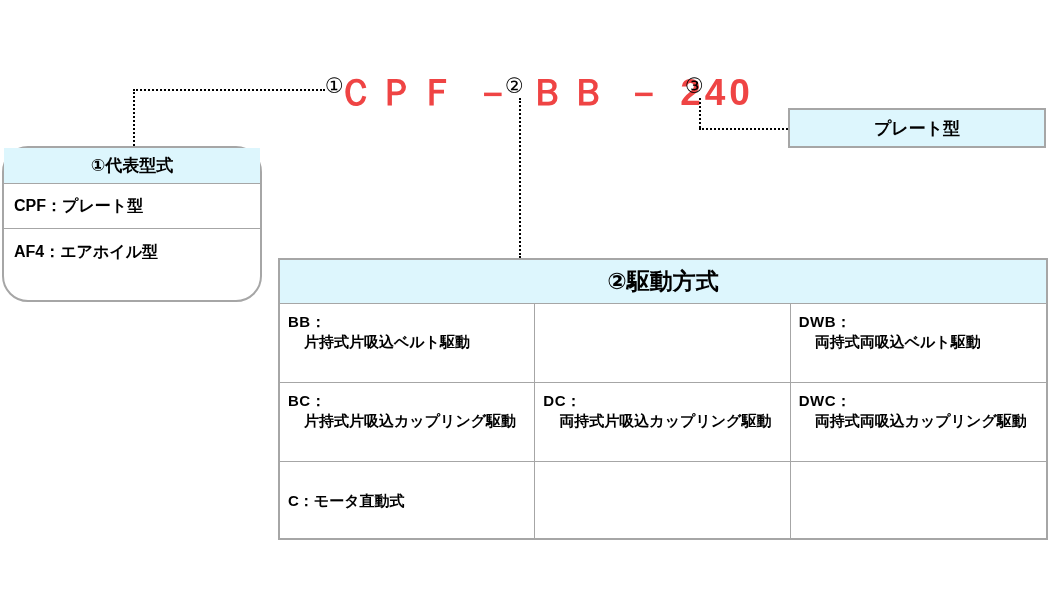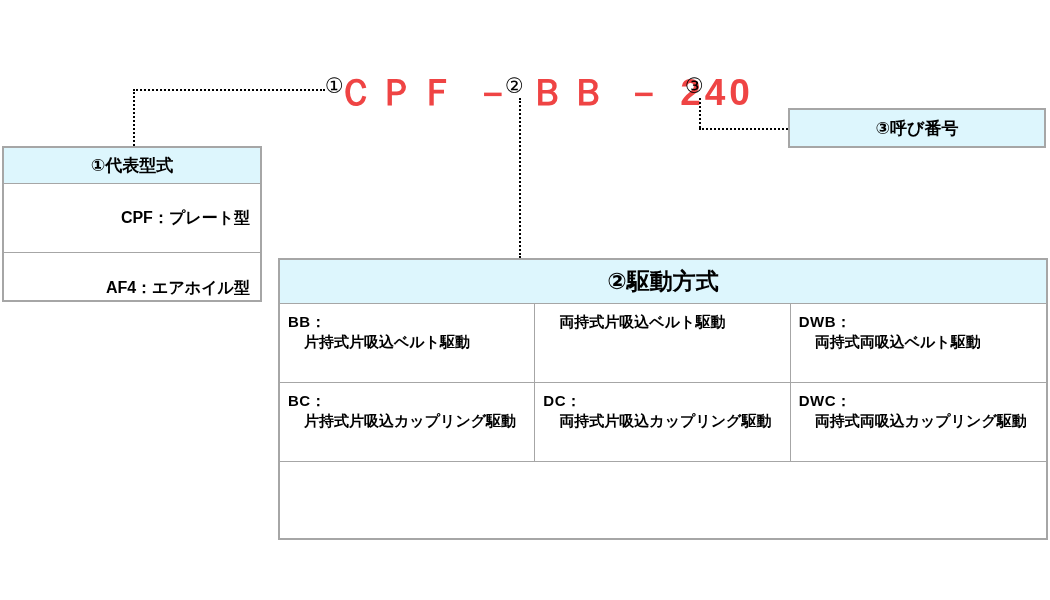--- a/index.html
+++ b/index.html
@@ -108,23 +108,24 @@
   .tbl-cell.last { border-right: none; }
   .cell-code { display: block; letter-spacing: .5px; }
   .cell-desc { display: block; margin-left: 16px; }
 
   
   #table-type {
     left: 2px;
     top: 146px;
     width: 260px;
     height: 156px;
+    border-radius: 26px;
   }
   #table-type .tbl-head { height: 36px; }
-  #table-type .tbl-row { height: 69px; align-items: center; text-align: right; }
+  #table-type .tbl-row { height: 45px; align-items: center; }
   #table-type .tbl-cell {
     width: 100%;
     border-right: none;
     padding: 0 10px;
     font-size: 16px;
   }
 
   
   #table-drive {
     left: 278px;
@@ -178,33 +179,32 @@
     <div class="tbl-head">①代表型式</div>
     <div class="tbl-row">
       <div class="tbl-cell last">CPF：プレート型</div>
     </div>
     <div class="tbl-row last">
       <div class="tbl-cell last">AF4：エアホイル型</div>
     </div>
   </div>
 
   <div class="tbl" id="box-ref">
-    <div class="tbl-head">③呼び番号</div>
+    <div class="tbl-head">プレート型</div>
   </div>
 
   <div class="tbl" id="table-drive">
     <div class="tbl-head">②駆動方式</div>
 
     <div class="tbl-row">
       <div class="tbl-cell">
         <span class="cell-code">BB：</span>
         <span class="cell-desc">片持式片吸込ベルト駆動</span>
       </div>
       <div class="tbl-cell">
-        <span class="cell-desc">両持式片吸込ベルト駆動</span>
       </div>
       <div class="tbl-cell last">
         <span class="cell-code">DWB：</span>
         <span class="cell-desc">両持式両吸込ベルト駆動</span>
       </div>
     </div>
 
     <div class="tbl-row">
       <div class="tbl-cell">
         <span class="cell-code">BC：</span>
@@ -213,15 +213,20 @@
       <div class="tbl-cell">
         <span class="cell-code">DC：</span>
         <span class="cell-desc">両持式片吸込カップリング駆動</span>
       </div>
       <div class="tbl-cell last">
         <span class="cell-code">DWC：</span>
         <span class="cell-desc">両持式両吸込カップリング駆動</span>
       </div>
     </div>
 
+    <div class="tbl-row last single-line">
+      <div class="tbl-cell">C：モータ直動式</div>
+      <div class="tbl-cell"></div>
+      <div class="tbl-cell last"></div>
+    </div>
   </div>
 
 </div>
 
 </body></html>

